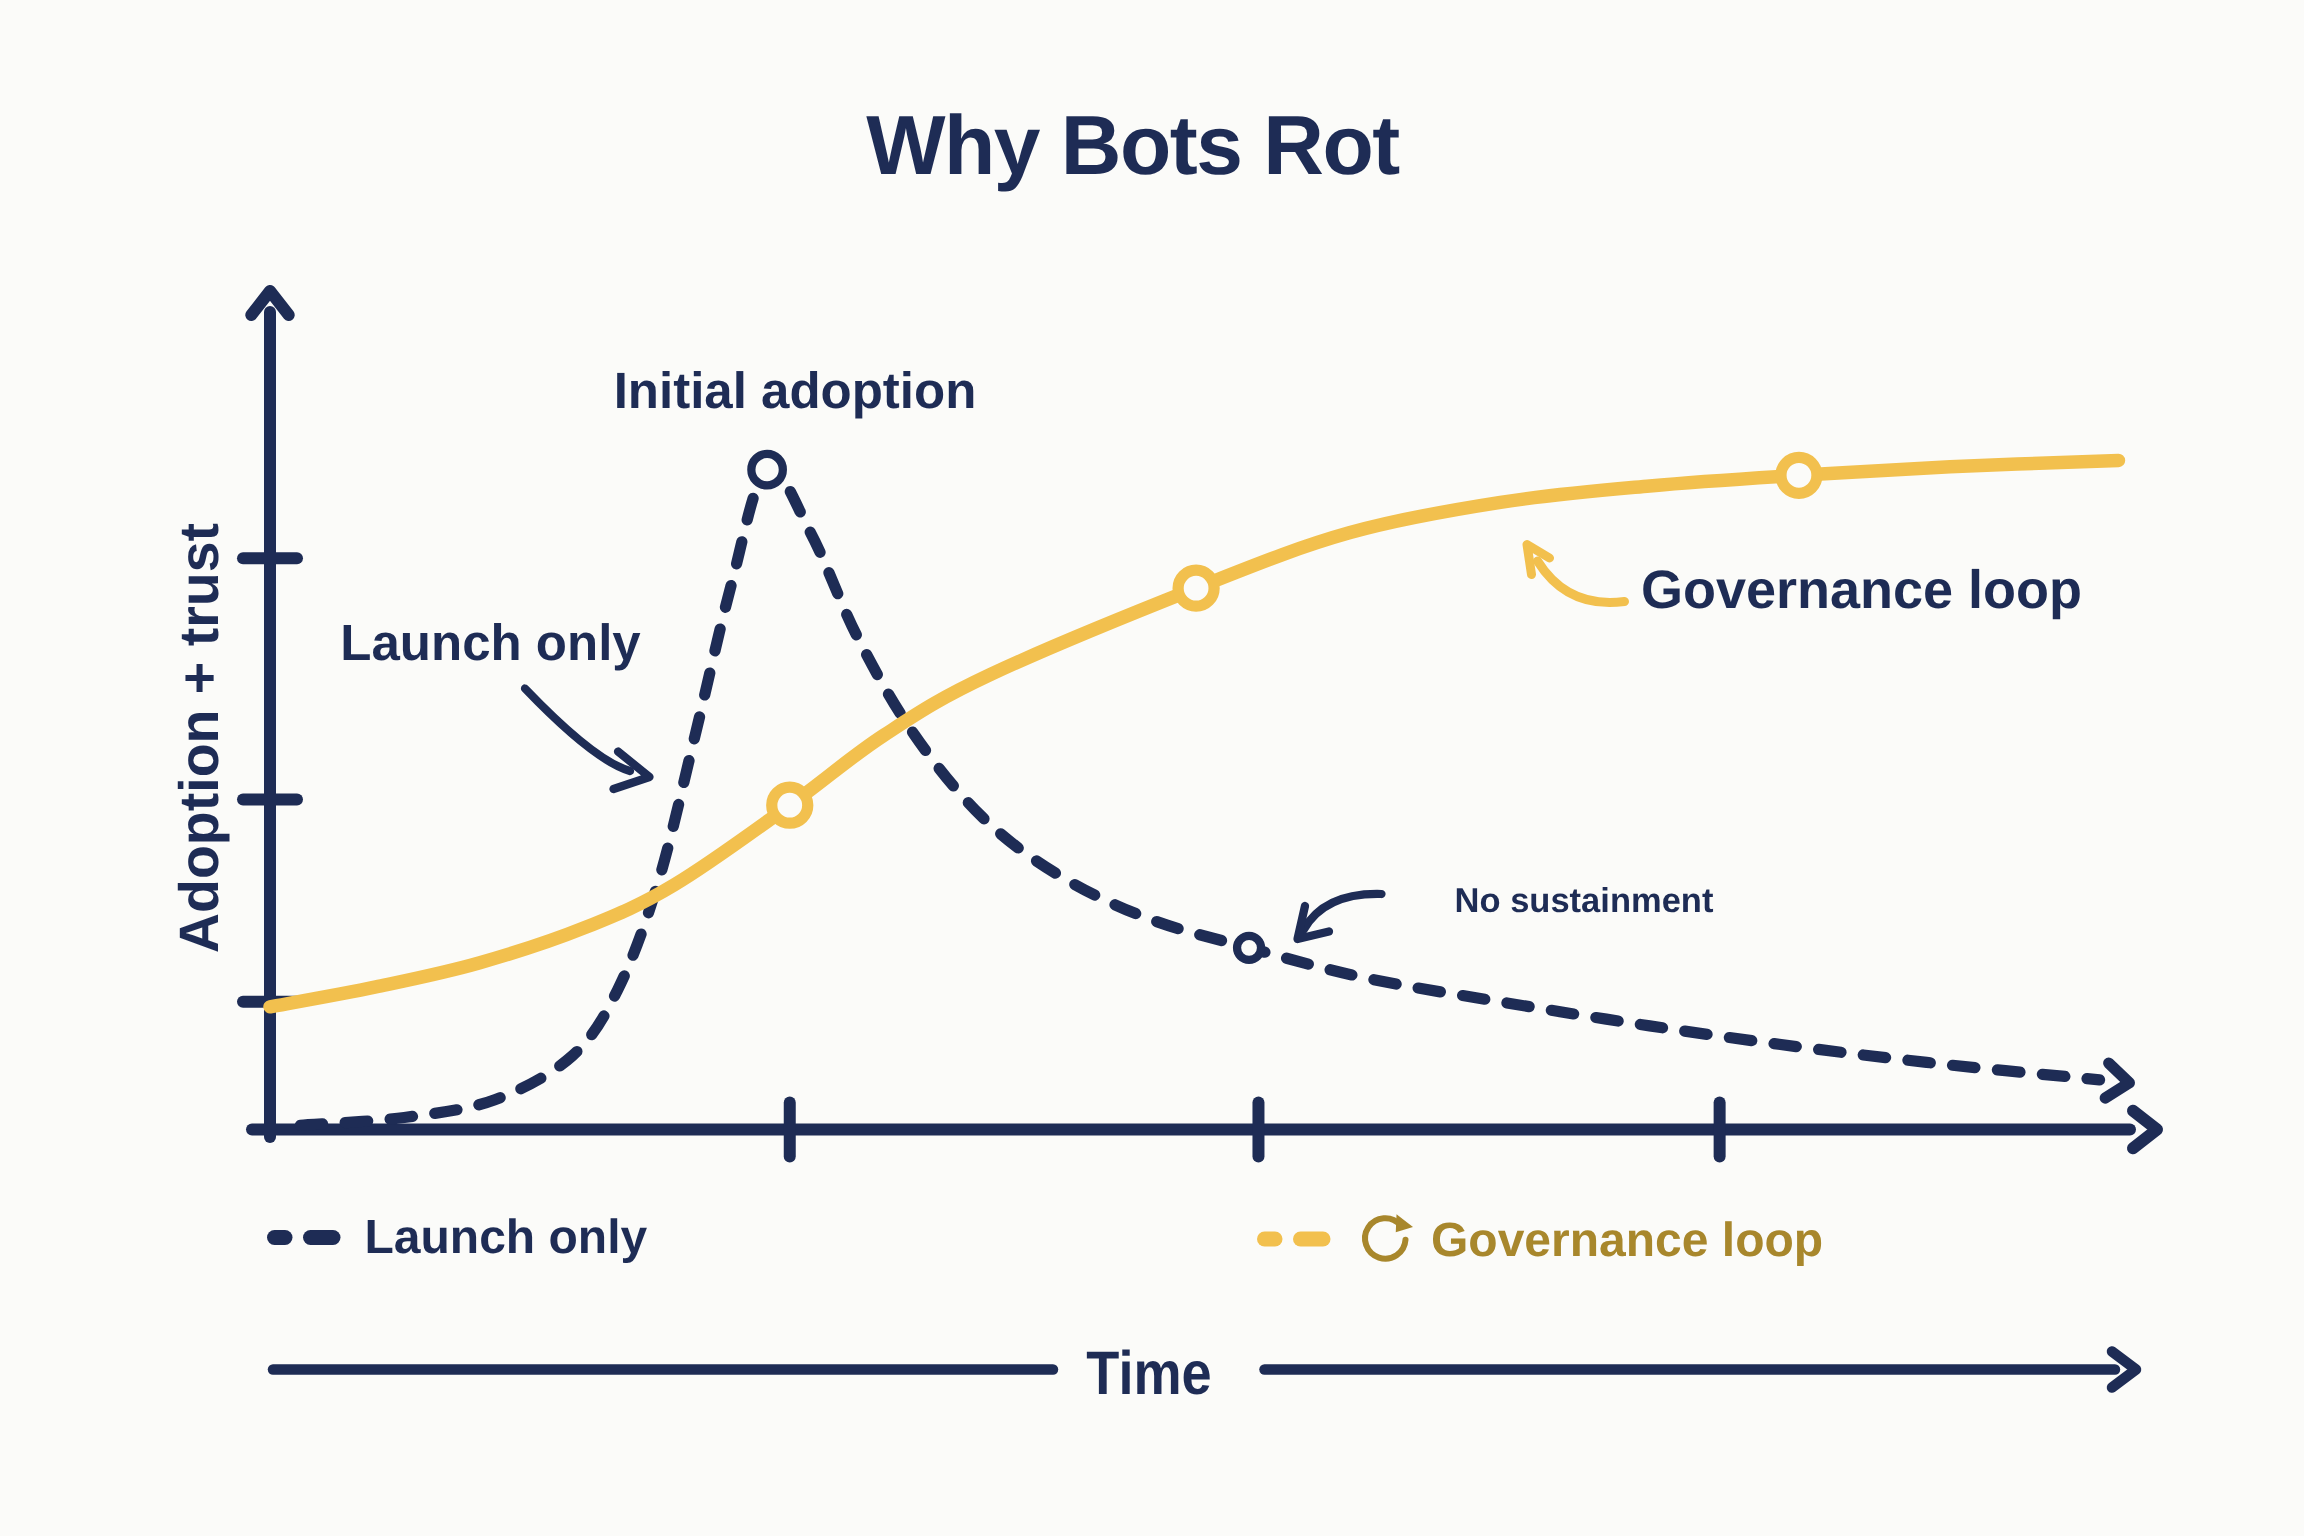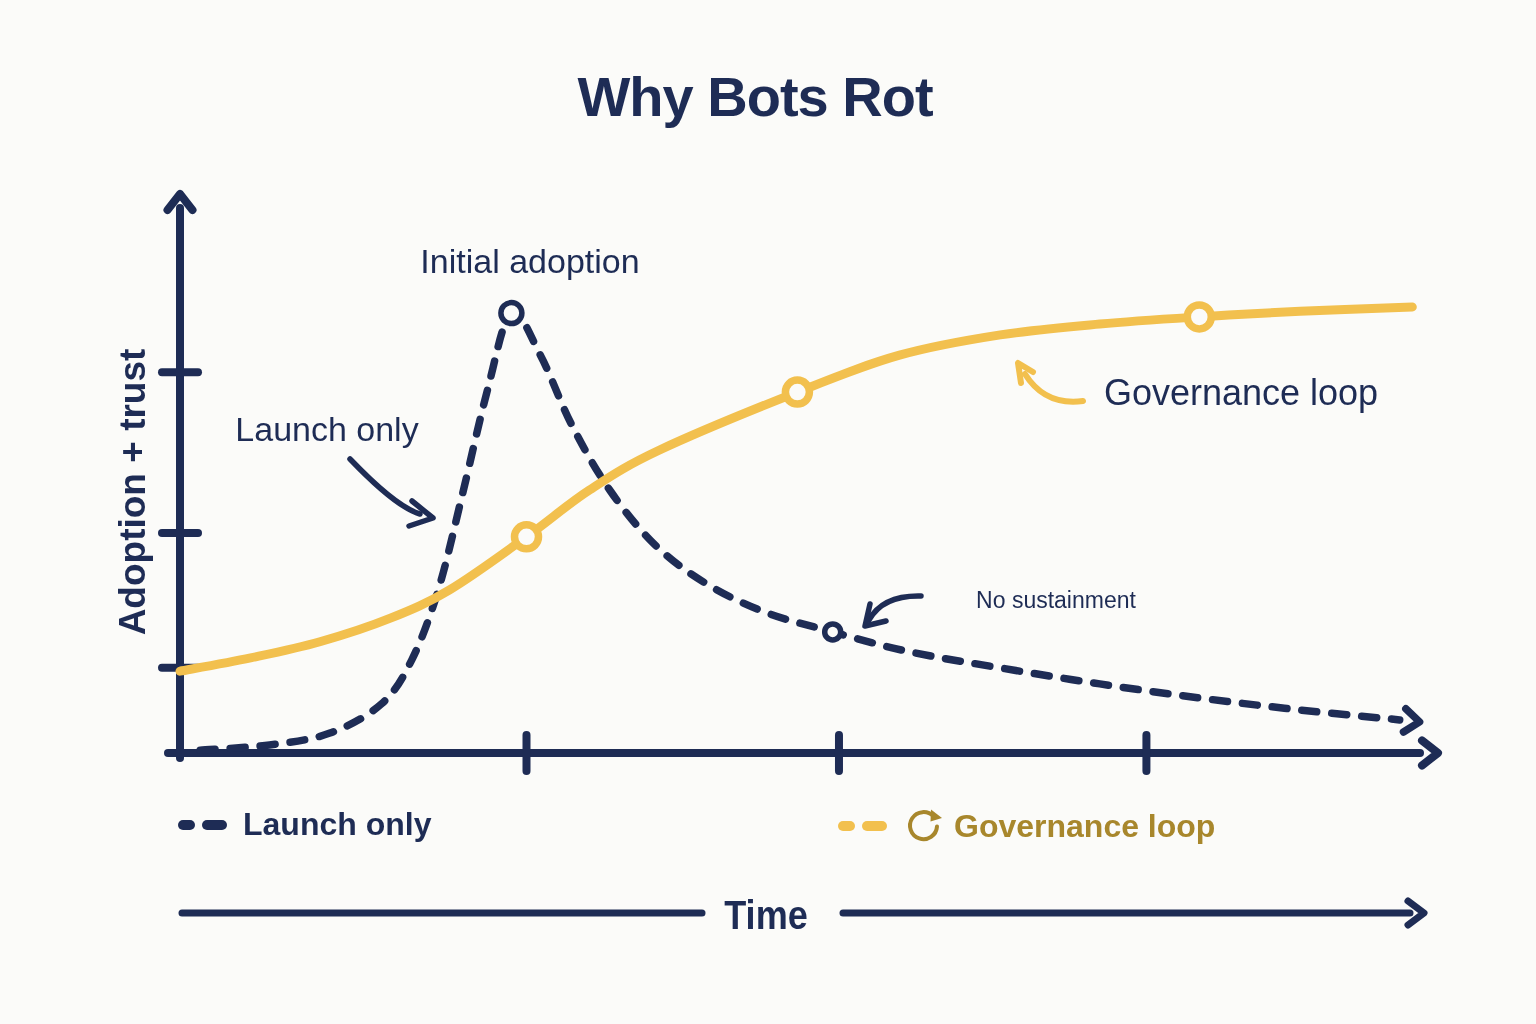--- a/index.html
+++ b/index.html
@@ -7,21 +7,21 @@
   body { width:1536px; height:1024px; background:var(--bg); overflow:hidden;
          font-family:"Liberation Sans","DejaVu Sans",sans-serif; }
   .canvas { position:relative; width:1288px; height:1024px; }
   .title { position:absolute; left:755px; top:64px; transform:translateX(-50%);
            font-size:56px; font-weight:bold; color:var(--navy); letter-spacing:-1px; white-space:nowrap; }
   .ylabel { position:absolute; left:133px; top:492px;
             transform:translate(-50%,-50%) rotate(-90deg);
             font-size:37px; font-weight:bold; color:var(--navy); white-space:nowrap; }
   svg.plot { position:absolute; left:0; top:0; }
   .anno { position:absolute; transform:translateX(-50%); color:var(--navy);
-          font-size:34px; font-weight:400; white-space:nowrap;text-align:right; }
+          font-size:34px; font-weight:700; white-space:nowrap;text-align:right; }
   #anno-initial { left:530px; top:242px; }
   #anno-launch  { left:327px; top:410px; }
   #anno-governance { left:1241px; top:372px; font-size:36px; }
   #anno-nosustain  { left:1056px; top:587px; font-size:23px; }
   .navy-curve  { stroke:var(--navy);  stroke-width:5.5; fill:none; stroke-linecap:round; stroke-linejoin:round; }
   .gold-curve  { stroke:var(--yellow); stroke-width:6; fill:none; stroke-linecap:round; stroke-linejoin:round; }
   .time-line { stroke:var(--navy); stroke-width:7; stroke-linecap:round; }
   .legend-item { position:absolute; display:flex; align-items:center; }
   #legend-item-1 { left:178px; top:806px; }
   #legend-item-2 { left:838px; top:806px; }

